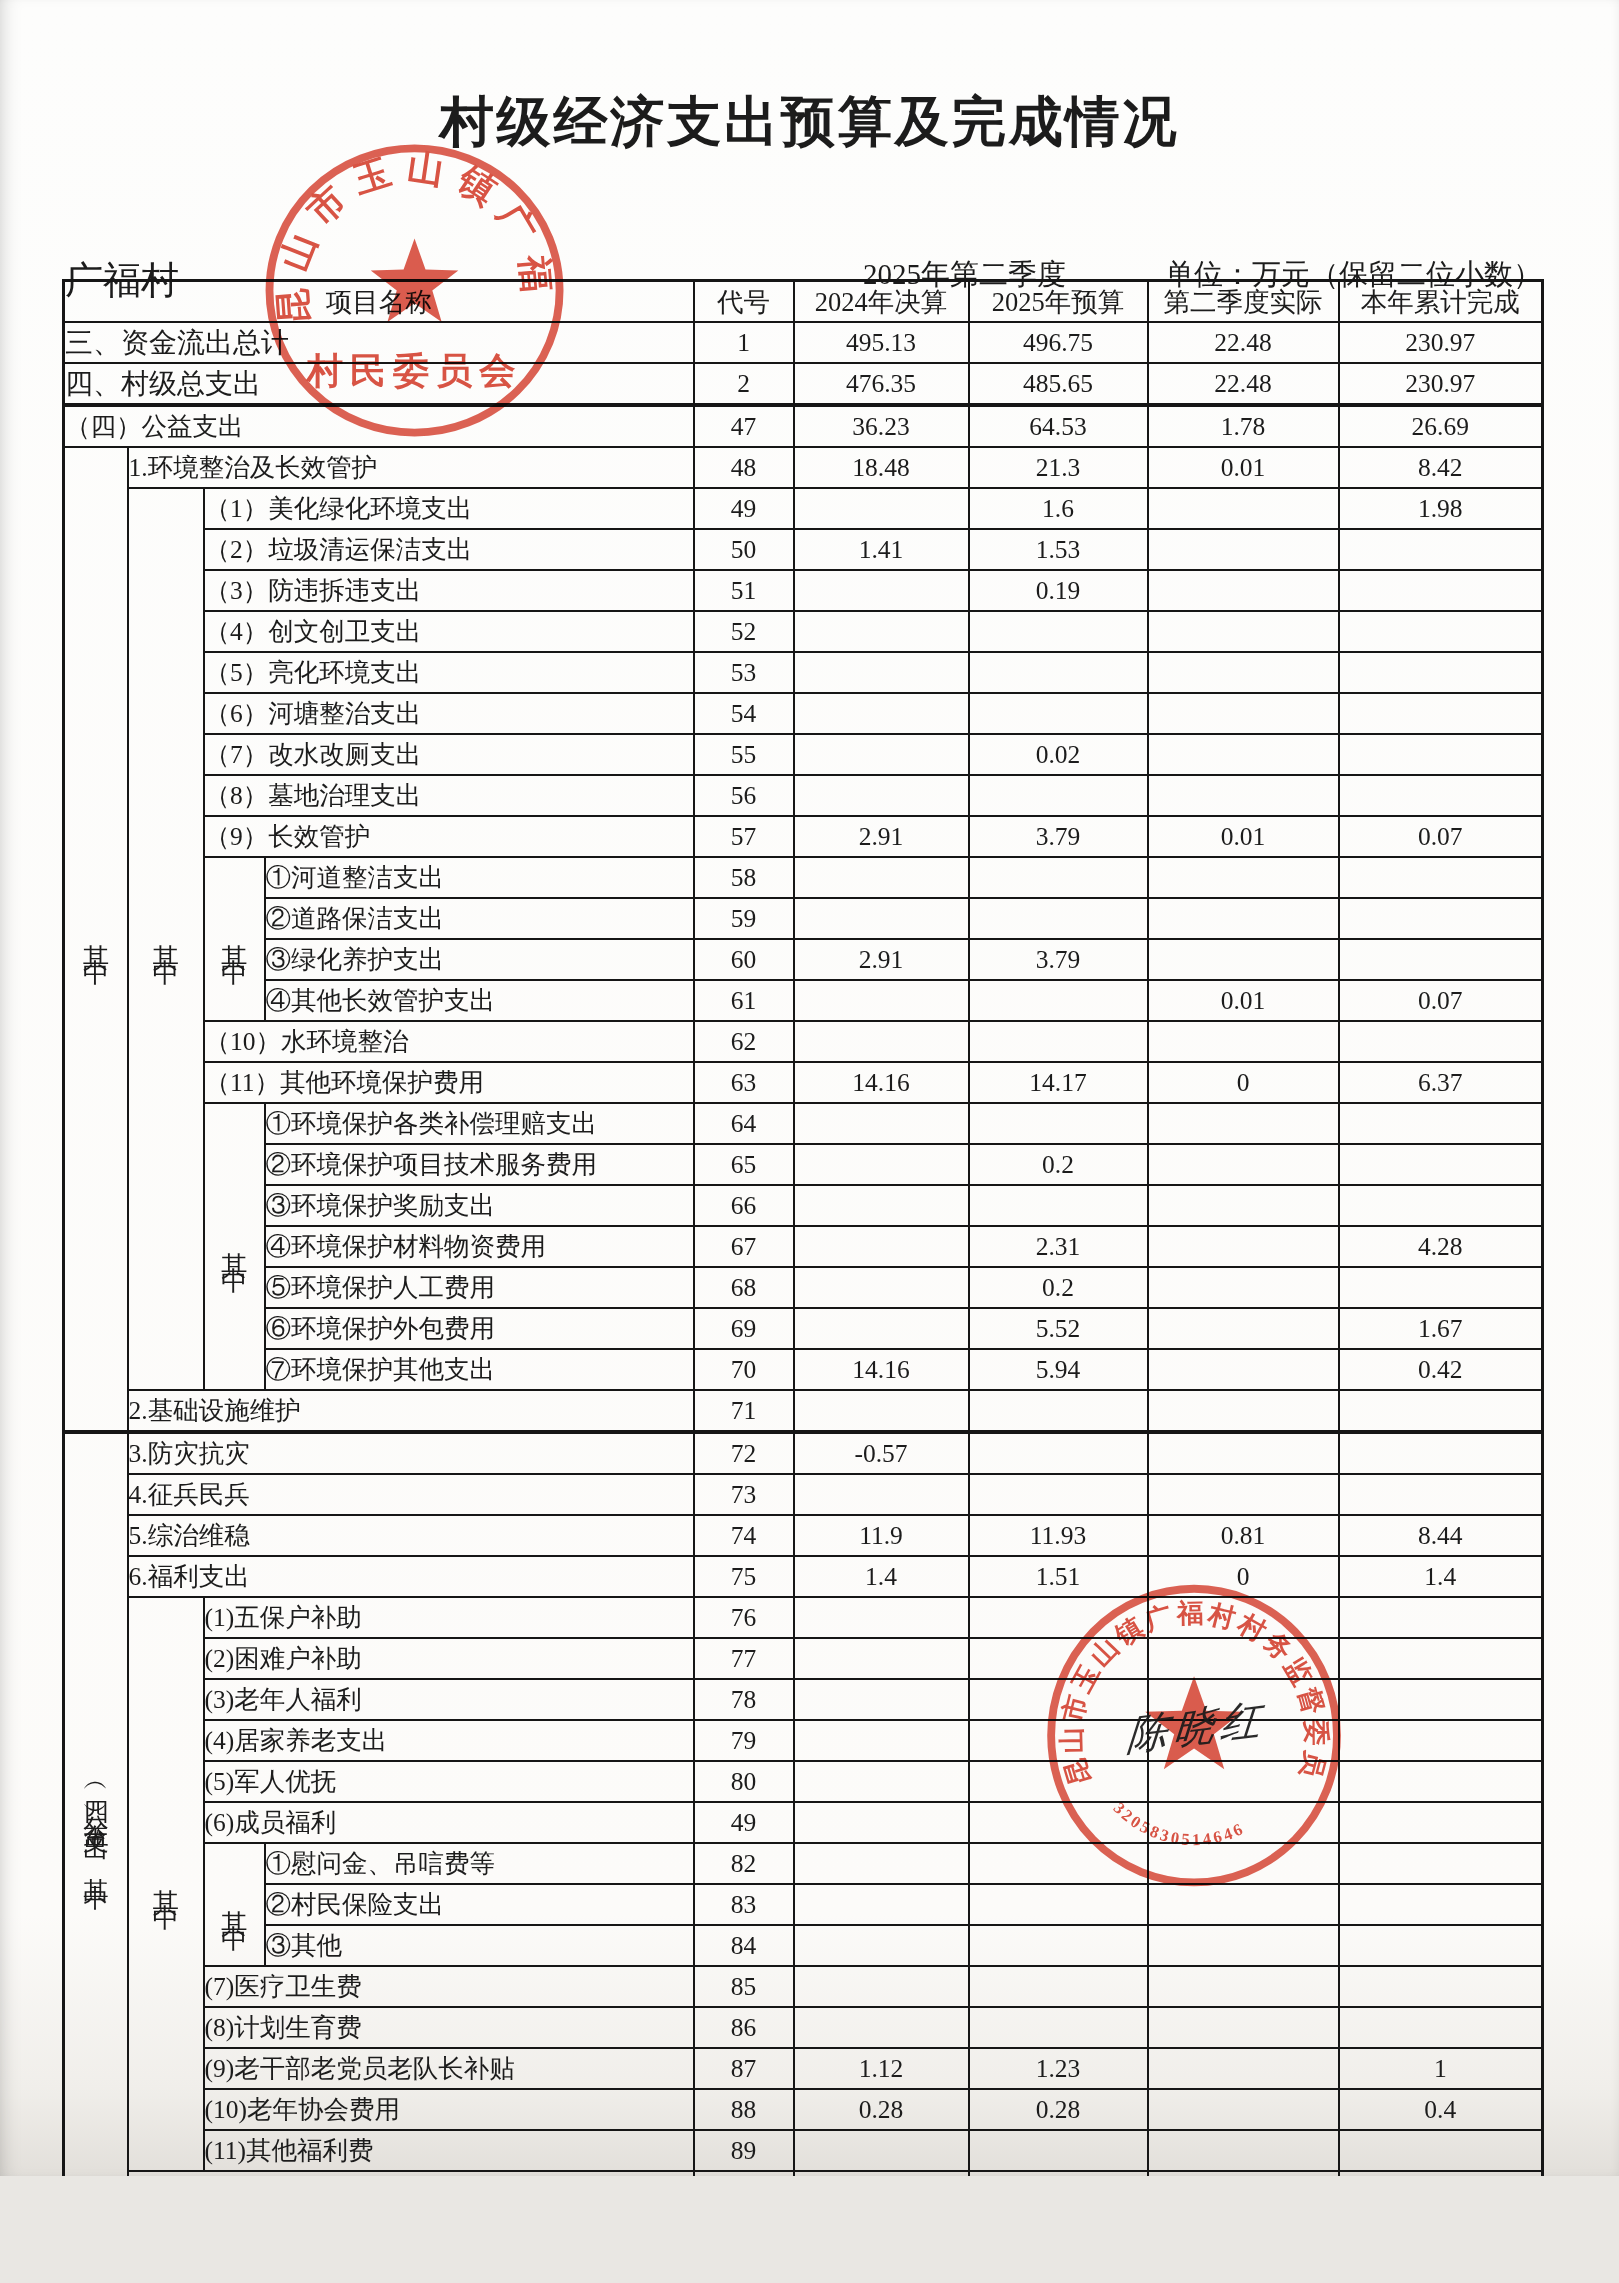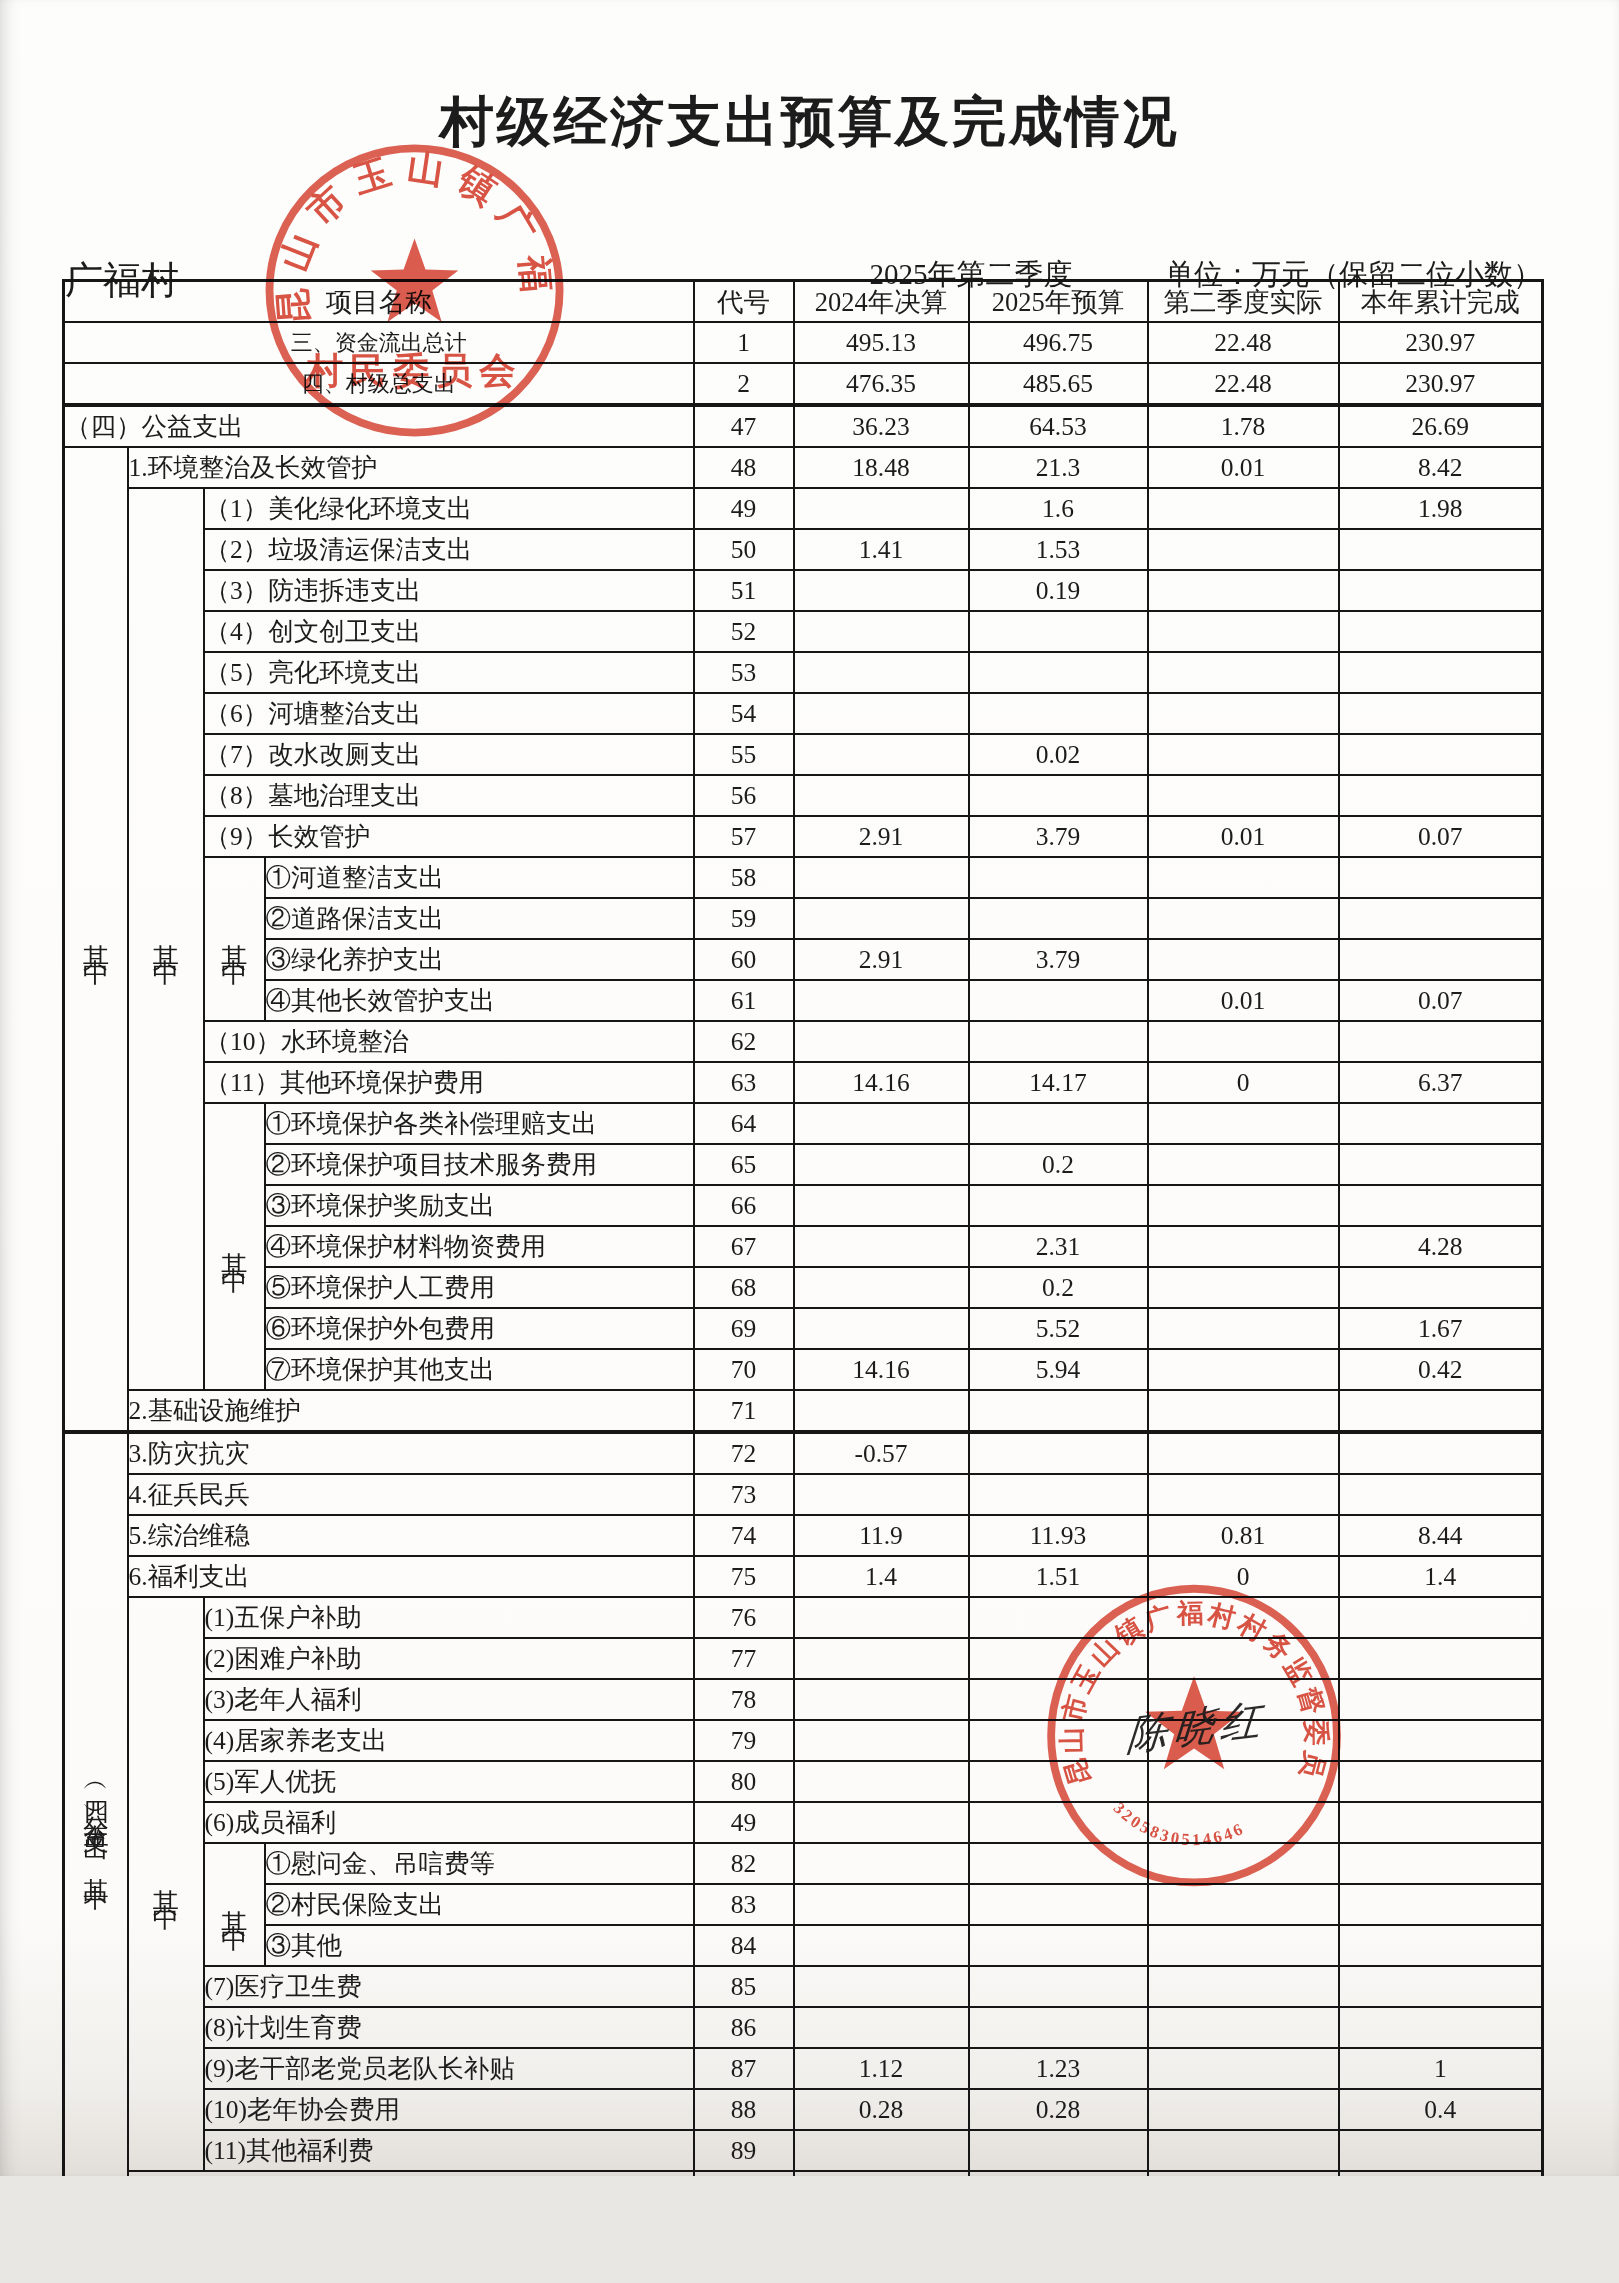--- a/index.html
+++ b/index.html
@@ -13,40 +13,40 @@
   .page {
     position:relative; width:1619px; height:2176px; overflow:hidden;
     background:linear-gradient(180deg,#fdfdfc 0%,#fcfbf9 88%,#f0eeea 96%,#e2dfda 100%);
     box-shadow:inset 13.7px 0 21.6px -15.7px rgba(0,0,0,.25), inset -5.9px 0 13.7px -9.8px rgba(0,0,0,.12);
   }
   .doc-title {
     position:absolute; top:86px; left:0; width:1619px;
     text-align:center; font-size:54px; font-weight:bold; letter-spacing:2.9px;
   }
   .meta-village { position:absolute; top:255px; left:65px; font-size:38px; }
-  .meta-period  { position:absolute; top:255px; left:863px; width:216px; font-size:29px;text-align:center; }
+  .meta-period  { position:absolute; top:255px; left:863px; width:216px; font-size:29px; }
   .meta-unit    { position:absolute; top:255px; right:77px; font-size:29px; }
 
   table.budget {
     position:absolute; left:62px; top:279px;
     width:1480px; table-layout:fixed;
     border-collapse:collapse;
     border:3.9px solid #161616;
     padding-left:48px;
   }
   table.budget th, table.budget td {
     border:2px solid #161616;
     height:39px; padding:0; overflow:hidden; white-space:nowrap;
   }
   table.budget thead th {
     font-weight:normal; font-size:26.5px; text-align:center;
     border-bottom-width:2.9px;
   }
   td.name { font-size:25.5px; text-align:left; padding-left:8.8px; }
-  td.name.ctr { text-align:center; padding-left:0; font-size:22px; }
+  td.name.ctr { text-align:left; padding-left:0; font-size:28px; }
   td.num { font-size:25.5px; text-align:center; }
   td.vcell { vertical-align:middle; }
   .vtext {
     writing-mode:vertical-rl; text-orientation:upright;
     margin:0 auto; font-size:26.5px; letter-spacing:15.7px; line-height:1;
   }
   .vtext.tall { font-size:25.5px; letter-spacing:6.9px; }
   .tk { border-top-width:4.9px !important; }
 
   .stamp { position:absolute; mix-blend-mode:multiply; opacity:.88; }

